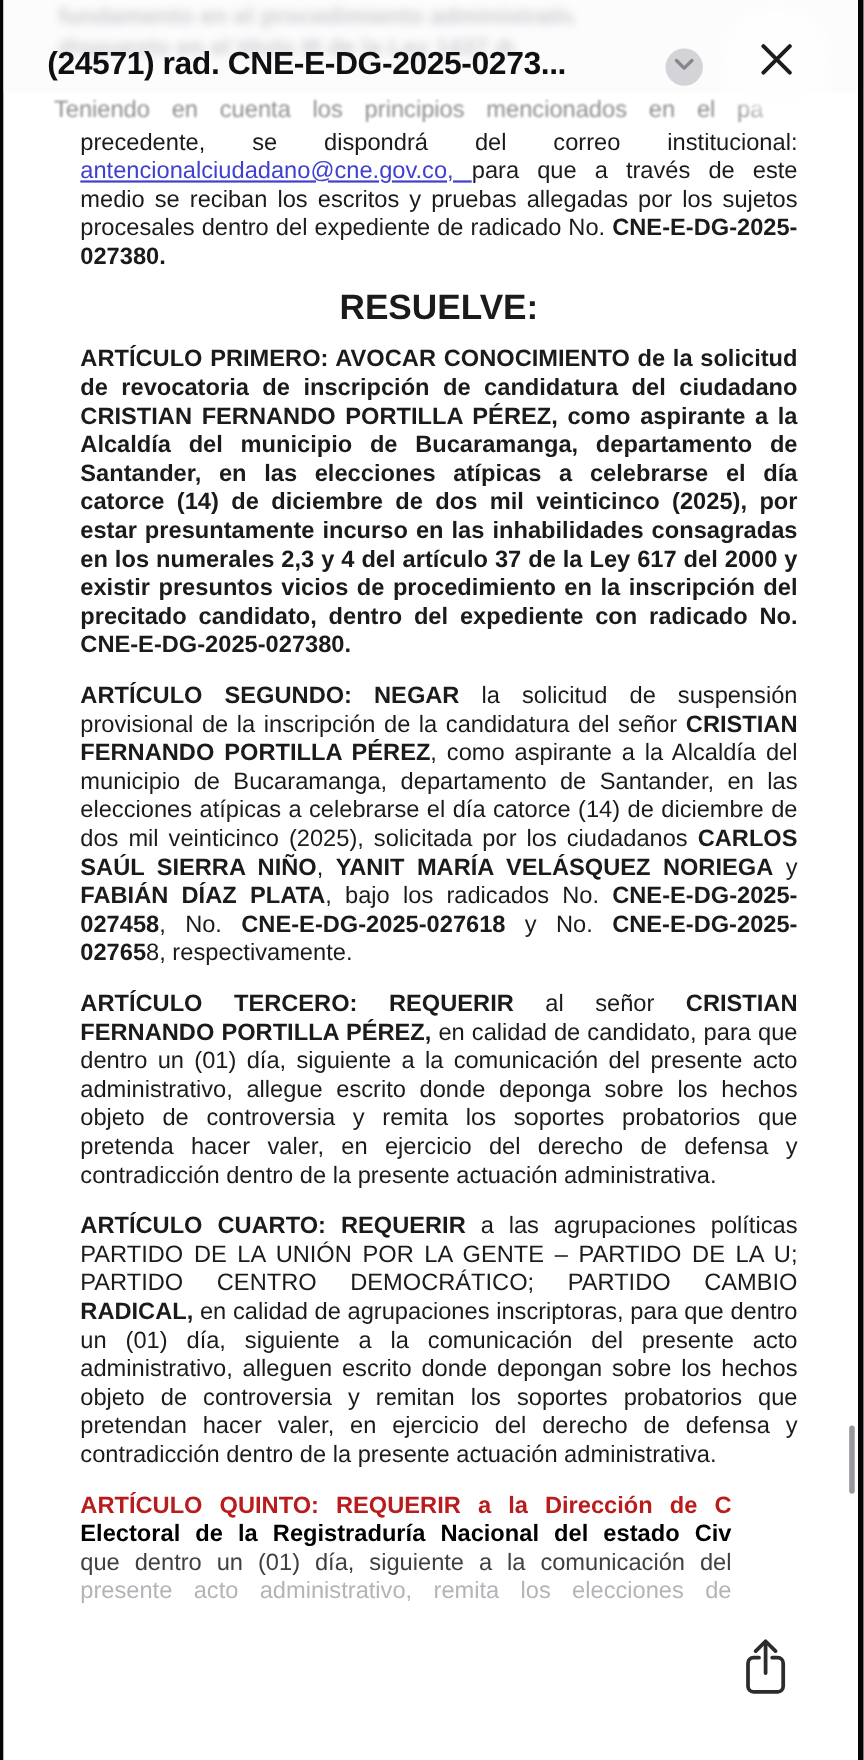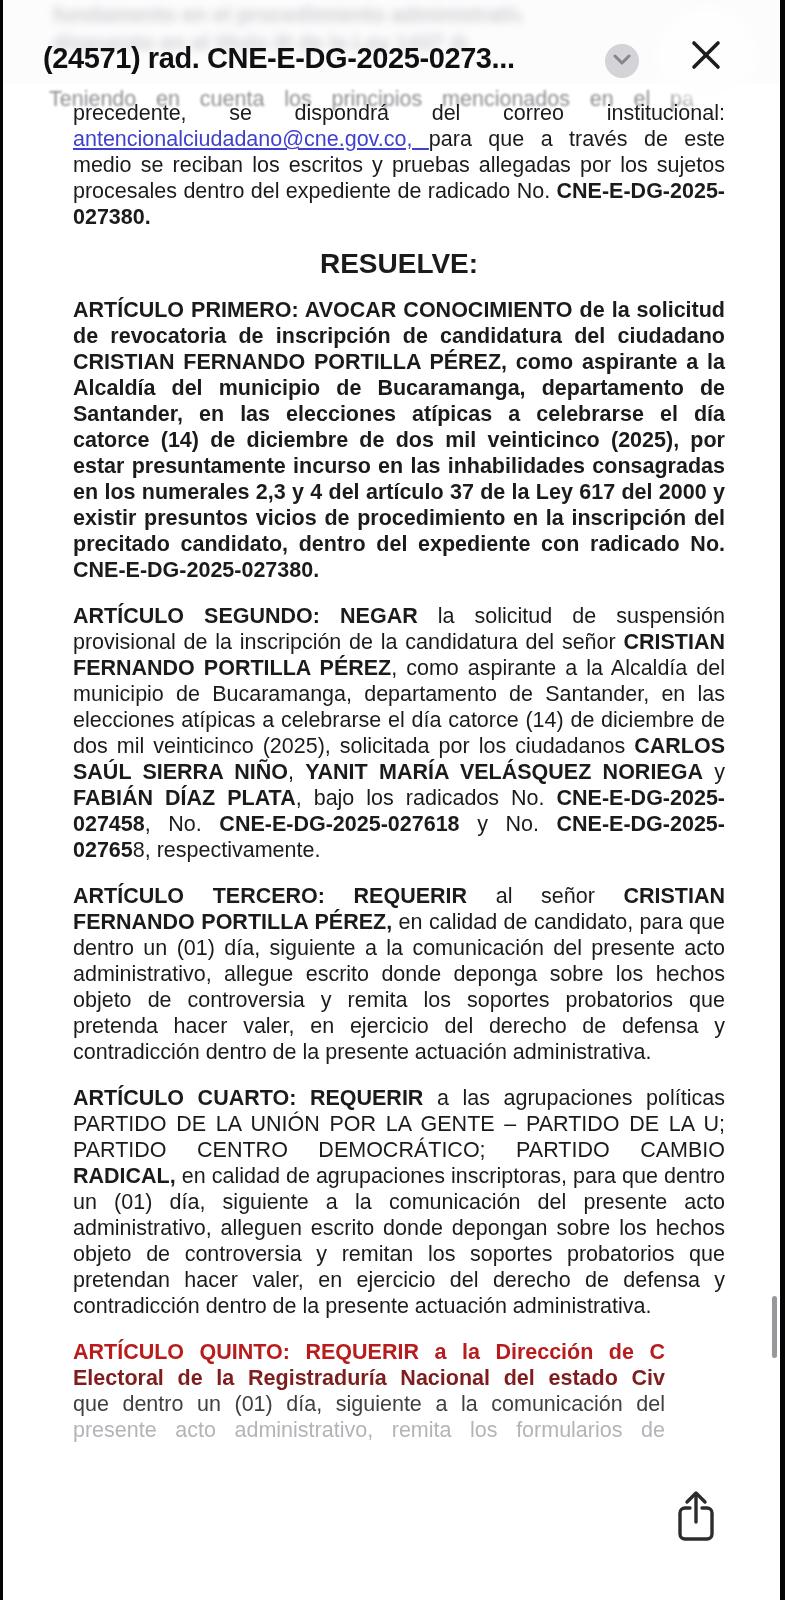--- a/index.html
+++ b/index.html
@@ -61,35 +61,35 @@
     box-shadow:0 0 18px 8px rgba(255,255,255,0.95);
     display:flex;align-items:center;justify-content:center;
     cursor:pointer;
   }
 
   
   .content{
     position:absolute;left:70px;top:100px;width:652px;
     font-size:21.5px;line-height:26px;
   }
-  .para{text-align:justify;margin:0 0 20px 0;}
+  .para{text-align:justify;margin:16px 0 20px 0;}
   .b{font-weight:bold;}
   .link{color:#4040d0;text-decoration:underline;cursor:pointer;}
   .resuelve{
-    text-align:center;font-weight:bold;font-size:28px;line-height:27px;
+    text-align:center;font-weight:bold;font-size:32px;line-height:27px;
     margin:0 0 20px 0;
   }
   
   .q-line{
     width:592px;
     text-align:justify;text-align-last:justify;
     white-space:nowrap;overflow:visible;
   }
   .q1{color:#b91c1c;font-weight:bold;}
-  .q2{color:#7f1d1d;font-weight:bold;}
+  .q2{color:#000000;font-weight:bold;}
   .q3{color:#404040;}
   .q4{color:#b4b4b8;}
 
   
   .share-btn{
     position:absolute;left:642px;top:1467px;width:101px;height:101px;
     border-radius:50%;background:rgba(255,255,255,0.92);
     box-shadow:0 0 16px 10px rgba(255,255,255,0.75);
     display:flex;align-items:center;justify-content:center;
     cursor:pointer;
@@ -144,21 +144,21 @@
     <p class="para"><span class="b">ARTÍCULO SEGUNDO: NEGAR</span><span> la solicitud de suspensión provisional de la inscripción de la candidatura del señor </span><span class="b">CRISTIAN FERNANDO PORTILLA PÉREZ</span><span>, como aspirante a la Alcaldía del municipio de Bucaramanga, departamento de Santander, en las elecciones atípicas a celebrarse el día catorce (14) de diciembre de dos mil veinticinco (2025), solicitada por los ciudadanos </span><span class="b">CARLOS SAÚL SIERRA NIÑO</span><span>, </span><span class="b">YANIT MARÍA VELÁSQUEZ NORIEGA</span><span> y </span><span class="b">FABIÁN DÍAZ PLATA</span><span>, bajo los radicados No. </span><span class="b">CNE-E-DG-2025-027458</span><span>, No. </span><span class="b">CNE-E-DG-2025-027618</span><span> y No. </span><span class="b">CNE-E-DG-2025-02765</span><span>8, respectivamente.</span></p>
 
     <p class="para"><span class="b">ARTÍCULO TERCERO: REQUERIR</span><span> al señor </span><span class="b">CRISTIAN FERNANDO PORTILLA PÉREZ,</span><span> en calidad de candidato, para que dentro un (01) día, siguiente a la comunicación del presente acto administrativo, allegue escrito donde deponga sobre los hechos objeto de controversia y remita los soportes probatorios que pretenda hacer valer, en ejercicio del derecho de defensa y contradicción dentro de la presente actuación administrativa.</span></p>
 
     <p class="para"><span class="b">ARTÍCULO CUARTO: REQUERIR</span><span> a las agrupaciones políticas PARTIDO DE LA UNIÓN POR LA GENTE – PARTIDO DE LA U; PARTIDO CENTRO DEMOCRÁTICO; PARTIDO CAMBIO </span><span class="b">RADICAL,</span><span> en calidad de agrupaciones inscriptoras, para que dentro un (01) día, siguiente a la comunicación del presente acto administrativo, alleguen escrito donde depongan sobre los hechos objeto de controversia y remitan los soportes probatorios que pretendan hacer valer, en ejercicio del derecho de defensa y contradicción dentro de la presente actuación administrativa.</span></p>
 
     <div>
       <div class="q-line q1">ARTÍCULO QUINTO: REQUERIR a la Dirección de C</div>
       <div class="q-line q2">Electoral de la Registraduría Nacional del estado Civ</div>
       <div class="q-line q3">que dentro un (01) día, siguiente a la comunicación del</div>
-      <div class="q-line q4">presente acto administrativo, remita los formularios de</div>
+      <div class="q-line q4">presente acto administrativo, remita los elecciones de</div>
     </div>
 
   </div>
 
   <div class="share-btn">
     <span>
       <svg width="44" height="54" viewBox="0 0 44 54" fill="none">
         <path d="M16,19 H11 a5,5 0 0 0 -5,5 V45 a5,5 0 0 0 5,5 H33 a5,5 0 0 0 5,-5 V24 a5,5 0 0 0 -5,-5 H28" stroke="#2c2c2e" stroke-width="3.4" stroke-linecap="round" stroke-linejoin="round"></path>
         <line x1="22" y1="33" x2="22" y2="6" stroke="#2c2c2e" stroke-width="3.4" stroke-linecap="round"></line>
         <polyline points="13,13 22,4 31,13" stroke="#2c2c2e" stroke-width="3.4" stroke-linecap="round" stroke-linejoin="round"></polyline>

